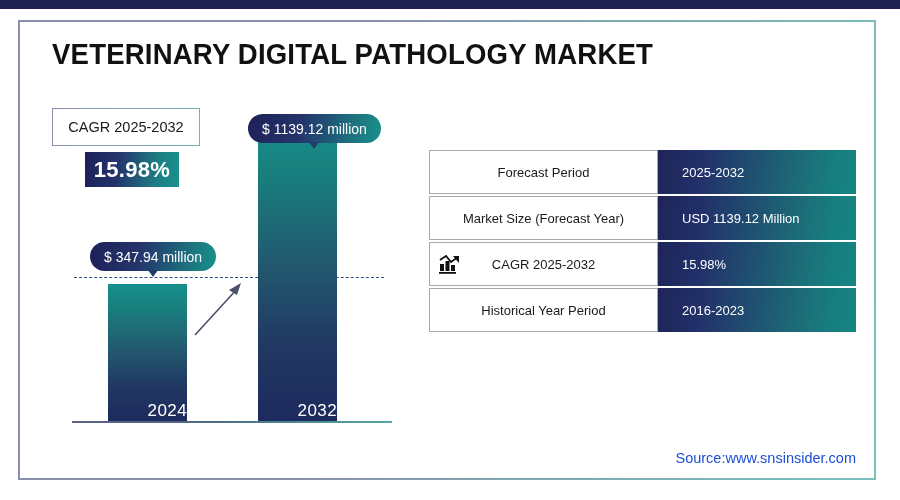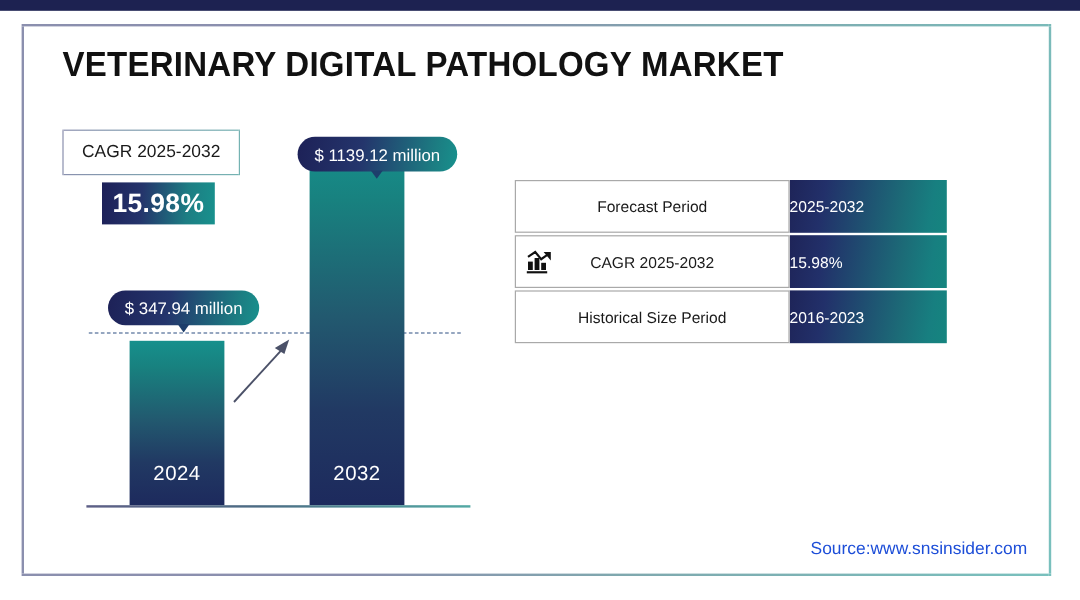--- a/index.html
+++ b/index.html
@@ -124,24 +124,24 @@
     bottom: 5px;
     width: 79px;
     background: linear-gradient(180deg, #16908c 0%, #18817f 16%, #22596f 48%, #213963 74%, #1d2a5d 100%);
   }
 
   .bar-2024 { left: 36px;  height: 137px; }
   .bar-2032 { left: 186px; height: 302px; text-decoration: underline; }
 
   .bar-year {
     position: absolute;
-    bottom: 16px;
+    bottom: 0;
     left: 0;
     width: 100%;
-    text-align: center;
+    text-align: right;
     color: #ffffff;
     font-size: 17px;
     letter-spacing: 0.4px;
   }
 
   
   .bubble {
     position: absolute;
     height: 29px;
     padding: 0 14px;
@@ -175,21 +175,21 @@
     width: 54px;
     height: 60px;
     overflow: visible;
   }
 
   
   .info-table {
     position: absolute;
     left: 429px;
     top: 150px;
-    width: 360px;
+    width: 427px;
   }
 
   .info-row {
     position: relative;
     display: flex;
     height: 44px;
     margin-bottom: 2px;
     box-sizing: border-box;
   }
 
@@ -204,20 +204,21 @@
     justify-content: center;
     font-size: 13px;
     color: #1a1a1a;
   }
 
   .info-value {
     flex: 1;
     background: linear-gradient(100deg, #1e2458 0%, #22306a 22%, #1c6b77 70%, #177f80 88%, #15857f 100%);
     display: flex;
     align-items: center;
+    padding-left: 24px;
     color: #ffffff;
     font-size: 13px;
     box-sizing: border-box;
   }
 
   .row-icon {
     position: absolute;
     left: 8px;
     top: 50%;
     transform: translateY(-50%);
@@ -284,41 +285,49 @@
     <div class="info-row">
       <div class="info-label">
         <span>Forecast Period</span>
       </div>
       <div class="info-value">
         <span>2025-2032</span>
       </div>
     </div>
 
 
+    <div class="info-row">
+      <div class="info-label">
+        <span>Market Size (Forecast Year)</span>
+      </div>
+      <div class="info-value">
+        <span>USD 1139.12 Million</span>
+      </div>
+    </div>
 
     <div class="info-row">
       <div class="info-label">
         <svg class="row-icon" viewBox="0 0 24 22">
           <polyline points="2,7 8,3 13,9 20,4" fill="none" stroke="#111111" stroke-width="1.8"></polyline>
           <polygon points="21,10 21,3 15,3" fill="#111111"></polygon>
           <rect x="2" y="11" width="4" height="7" fill="#111111"></rect>
           <rect x="7.5" y="8" width="4" height="10" fill="#111111"></rect>
           <rect x="13" y="12" width="4" height="6" fill="#111111"></rect>
           <rect x="1" y="19" width="17" height="1.8" fill="#111111"></rect>
         </svg>
         <span>CAGR 2025-2032</span>
       </div>
       <div class="info-value">
         <span>15.98%</span>
       </div>
     </div>
 
     <div class="info-row">
       <div class="info-label">
-        <span>Historical Size Period</span>
+        <span>Historical Year Period</span>
       </div>
       <div class="info-value">
         <span>2016-2023</span>
       </div>
     </div>
 
   </div>
 
   <div class="source">Source:www.snsinsider.com</div>
 

